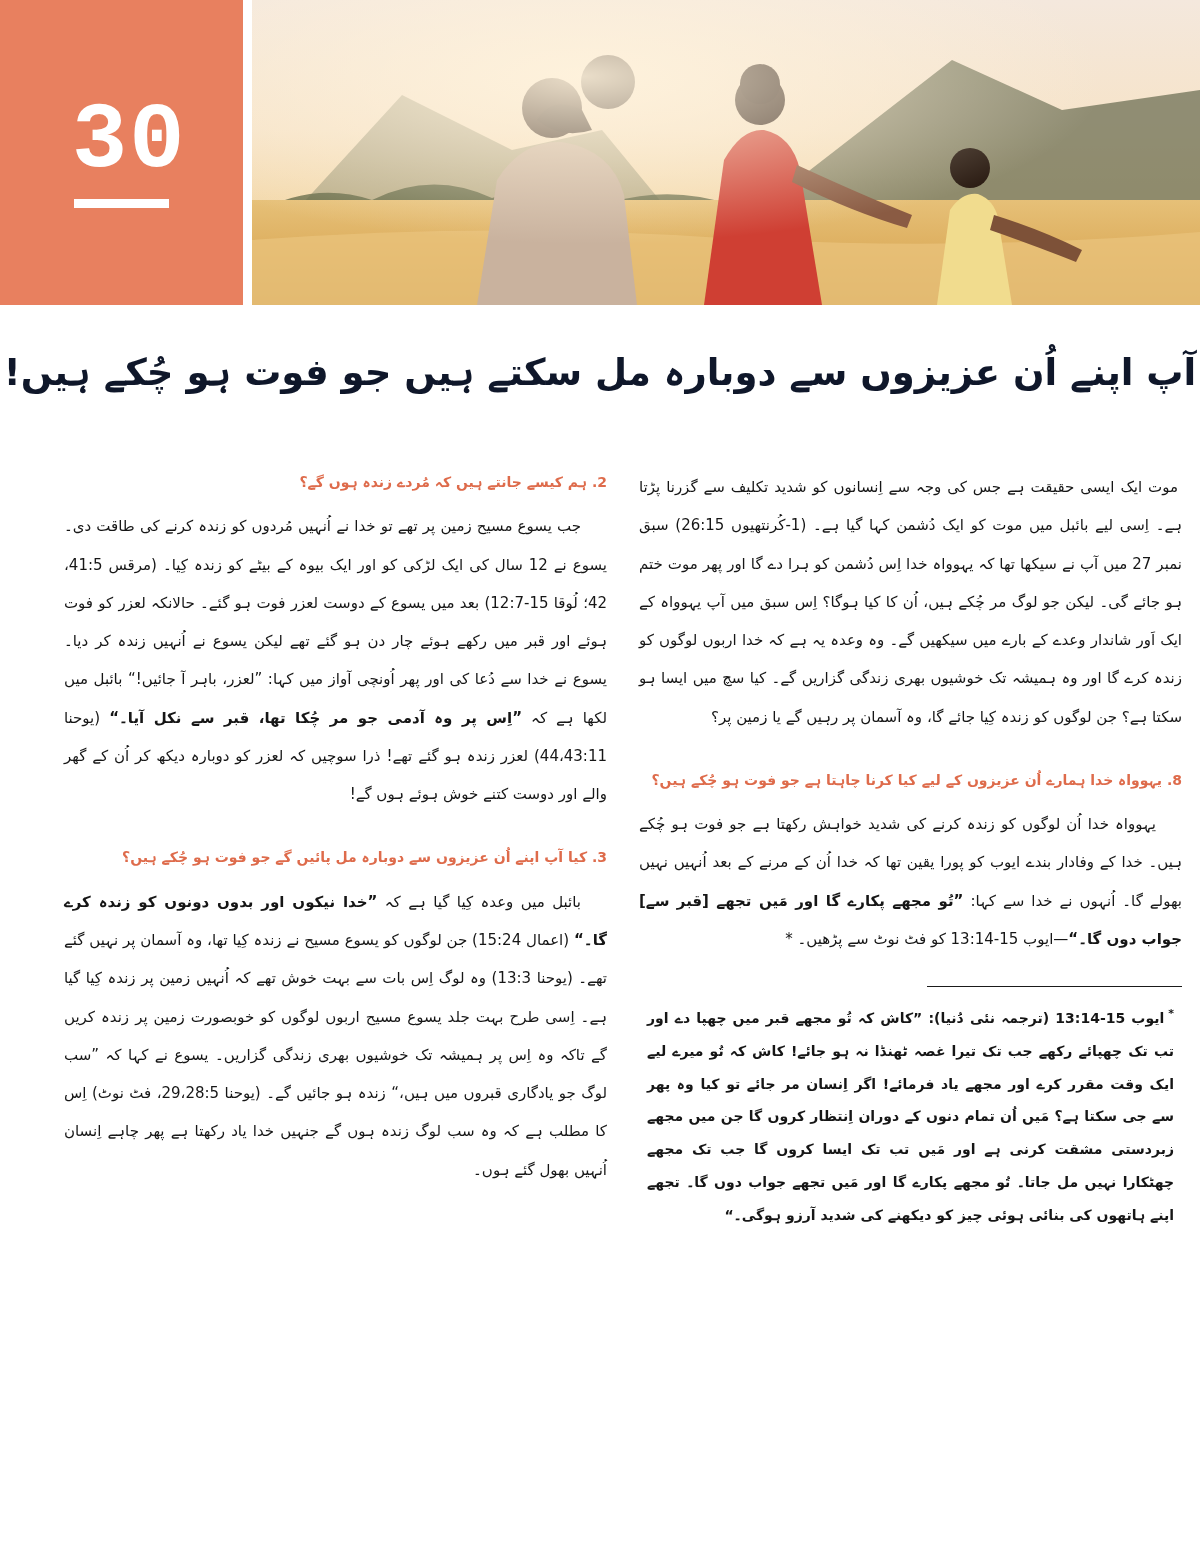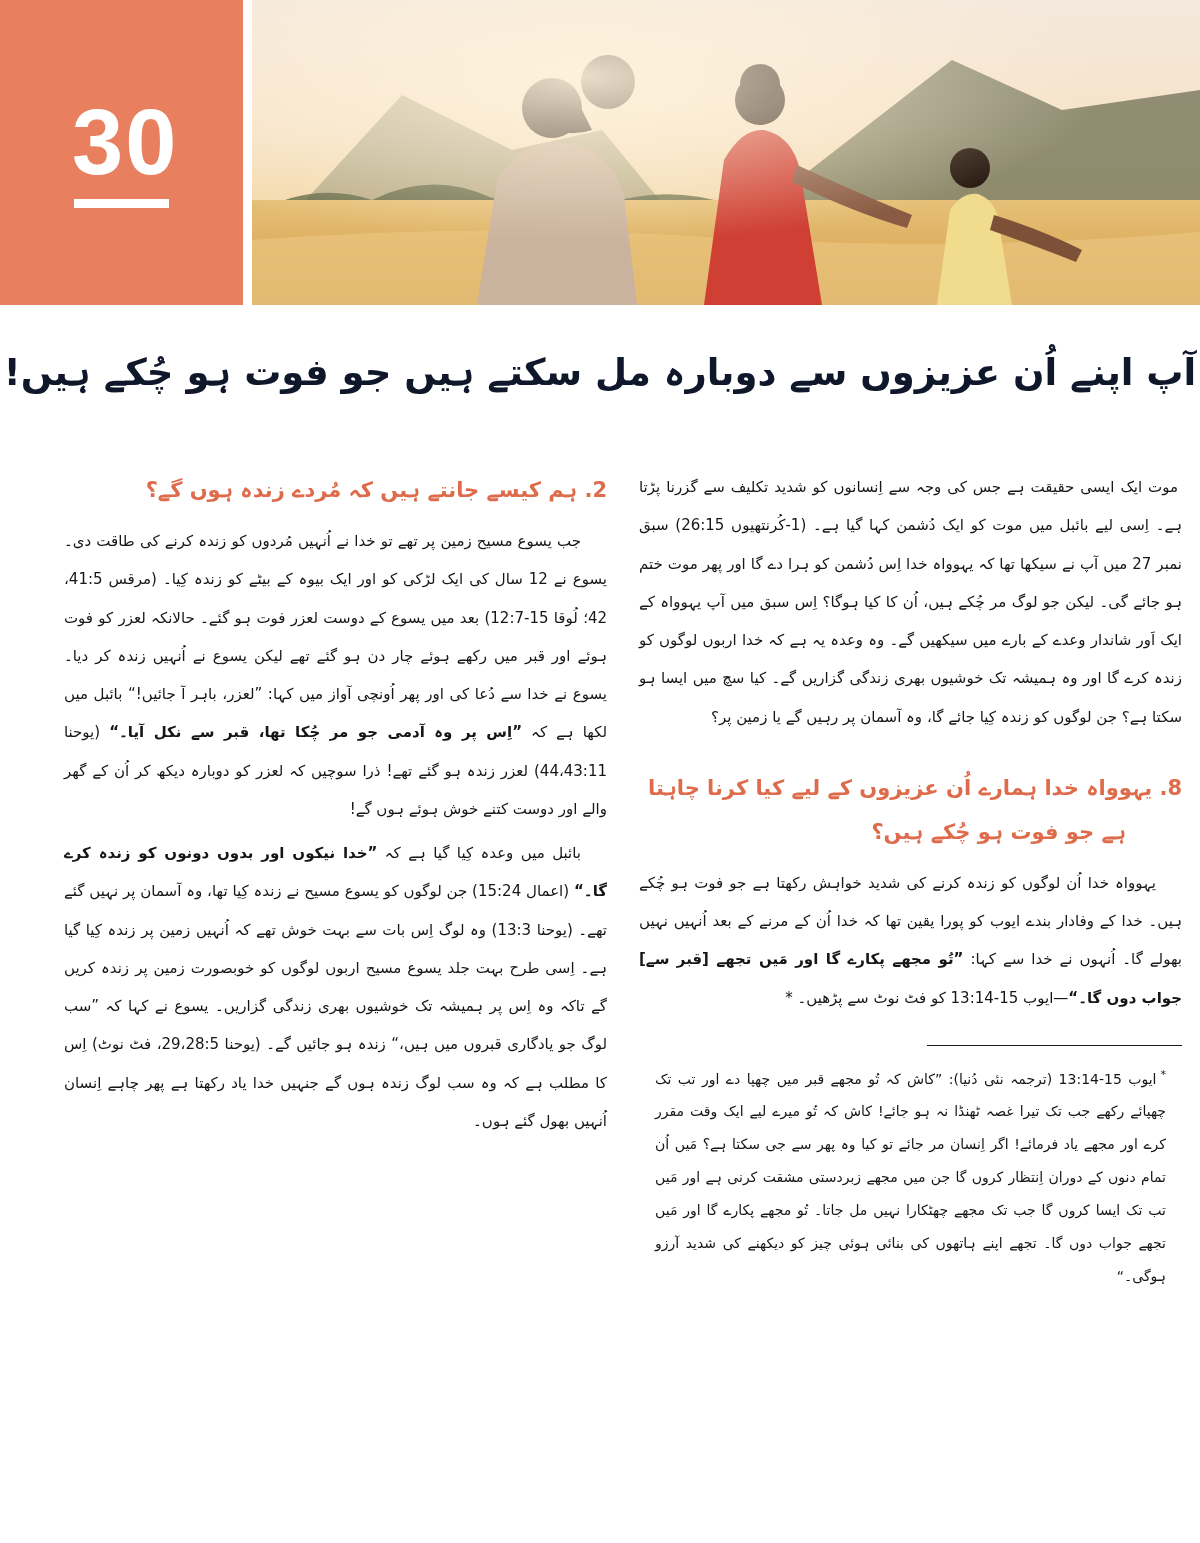--- a/index.html
+++ b/index.html
@@ -14,21 +14,21 @@
   }
   
   .header{position:absolute;top:0;left:0;width:1200px;height:305px;}
   .lesson-block{
     position:absolute;top:0;left:0;width:243px;height:305px;
     background:#E8805F;
   }
   .lesson-number{
     position:absolute;top:96px;left:72px;
     color:#ffffff;
-    font-family:Liberation Sans, sans-serif;
+    font-family:Liberation Mono, monospace;
     font-size:92px;font-weight:bold;line-height:1;
     letter-spacing:2px;
   }
   .lesson-underline{
     position:absolute;top:199px;left:74px;
     width:95px;height:9px;background:#ffffff;
   }
   .photo{
     position:absolute;top:0;left:252px;width:948px;height:305px;
     overflow:hidden;
@@ -56,38 +56,39 @@
     line-height:2.55;
     text-align:justify;
     text-indent:26px;
     color:#161616;
   }
   .para.intro{text-indent:4px;}
   .q{
     margin:30px 0 10px 0;
     color:#DE6B4B;
     font-weight:bold;
-    font-size:21px;
+    font-size:14px;
     line-height:2.1;
     padding-right:56px;
     text-indent:-56px;
   }
   .bold{font-weight:bold;}
   
   .footnote-divider{
     width:255px;height:0;
     border-top:1.5px solid #1a1a1a;
     margin:28px 0 14px 0;
   }
   .footnote{
-    margin:16px;
+    margin:8px;
     font-size:14px;
     line-height:2.35;
     text-align:justify;
     color:#161616;
+    font-weight:bold;
   }
   .footnote .fn-marker{
     vertical-align:super;font-size:11px;padding-left:4px;
   }
   
   .photo svg{display:block;}
 </style>
 </head>
 <body>
 
@@ -155,19 +156,20 @@
       <div class="footnote-divider"></div>
 
       <p class="footnote"><span class="fn-marker">*</span><span>ایوب 15-13:14 (ترجمہ نئی دُنیا): ”کاش کہ تُو مجھے قبر میں چھپا دے اور تب تک چھپائے رکھے جب تک تیرا غصہ ٹھنڈا نہ ہو جائے! کاش کہ تُو میرے لیے ایک وقت مقرر کرے اور مجھے یاد فرمائے! اگر اِنسان مر جائے تو کیا وہ پھر سے جی سکتا ہے؟ مَیں اُن تمام دنوں کے دوران اِنتظار کروں گا جن میں مجھے زبردستی مشقت کرنی ہے اور مَیں تب تک ایسا کروں گا جب تک مجھے چھٹکارا نہیں مل جاتا۔ تُو مجھے پکارے گا اور مَیں تجھے جواب دوں گا۔ تجھے اپنے ہاتھوں کی بنائی ہوئی چیز کو دیکھنے کی شدید آرزو ہوگی۔“</span></p>
     </div>
 
     <div class="col">
       <p class="q">2. ہم کیسے جانتے ہیں کہ مُردے زندہ ہوں گے؟</p>
 
       <p class="para"><span>جب یسوع مسیح زمین پر تھے تو خدا نے اُنہیں مُردوں کو زندہ کرنے کی طاقت دی۔ یسوع نے 12 سال کی ایک لڑکی کو اور ایک بیوہ کے بیٹے کو زندہ کِیا۔ (مرقس 41:5، 42؛ لُوقا 15-12:7) بعد میں یسوع کے دوست لعزر فوت ہو گئے۔ حالانکہ لعزر کو فوت ہوئے اور قبر میں رکھے ہوئے چار دن ہو گئے تھے لیکن یسوع نے اُنہیں زندہ کر دیا۔ یسوع نے خدا سے دُعا کی اور پھر اُونچی آواز میں کہا: ”لعزر، باہر آ جائیں!“ بائبل میں لکھا ہے کہ </span><span class="bold">”اِس پر وہ آدمی جو مر چُکا تھا، قبر سے نکل آیا۔“</span><span> (یوحنا 44،43:11) لعزر زندہ ہو گئے تھے! ذرا سوچیں کہ لعزر کو دوبارہ دیکھ کر اُن کے گھر والے اور دوست کتنے خوش ہوئے ہوں گے!</span></p>
 
+      <p class="q">3. کیا آپ اپنے اُن عزیزوں سے دوبارہ مل پائیں گے جو فوت ہو چُکے ہیں؟</p>
 
       <p class="para"><span>بائبل میں وعدہ کِیا گیا ہے کہ </span><span class="bold">”خدا نیکوں اور بدوں دونوں کو زندہ کرے گا۔“</span><span> (اعمال 15:24) جن لوگوں کو یسوع مسیح نے زندہ کِیا تھا، وہ آسمان پر نہیں گئے تھے۔ (یوحنا 13:3) وہ لوگ اِس بات سے بہت خوش تھے کہ اُنہیں زمین پر زندہ کِیا گیا ہے۔ اِسی طرح بہت جلد یسوع مسیح اربوں لوگوں کو خوبصورت زمین پر زندہ کریں گے تاکہ وہ اِس پر ہمیشہ تک خوشیوں بھری زندگی گزاریں۔ یسوع نے کہا کہ ”سب لوگ جو یادگاری قبروں میں ہیں،“ زندہ ہو جائیں گے۔ (یوحنا 29،28:5، فٹ نوٹ) اِس کا مطلب ہے کہ وہ سب لوگ زندہ ہوں گے جنہیں خدا یاد رکھتا ہے پھر چاہے اِنسان اُنہیں بھول گئے ہوں۔</span></p>
     </div>
 
   </div>
 
 </div>
 
 </body></html>

